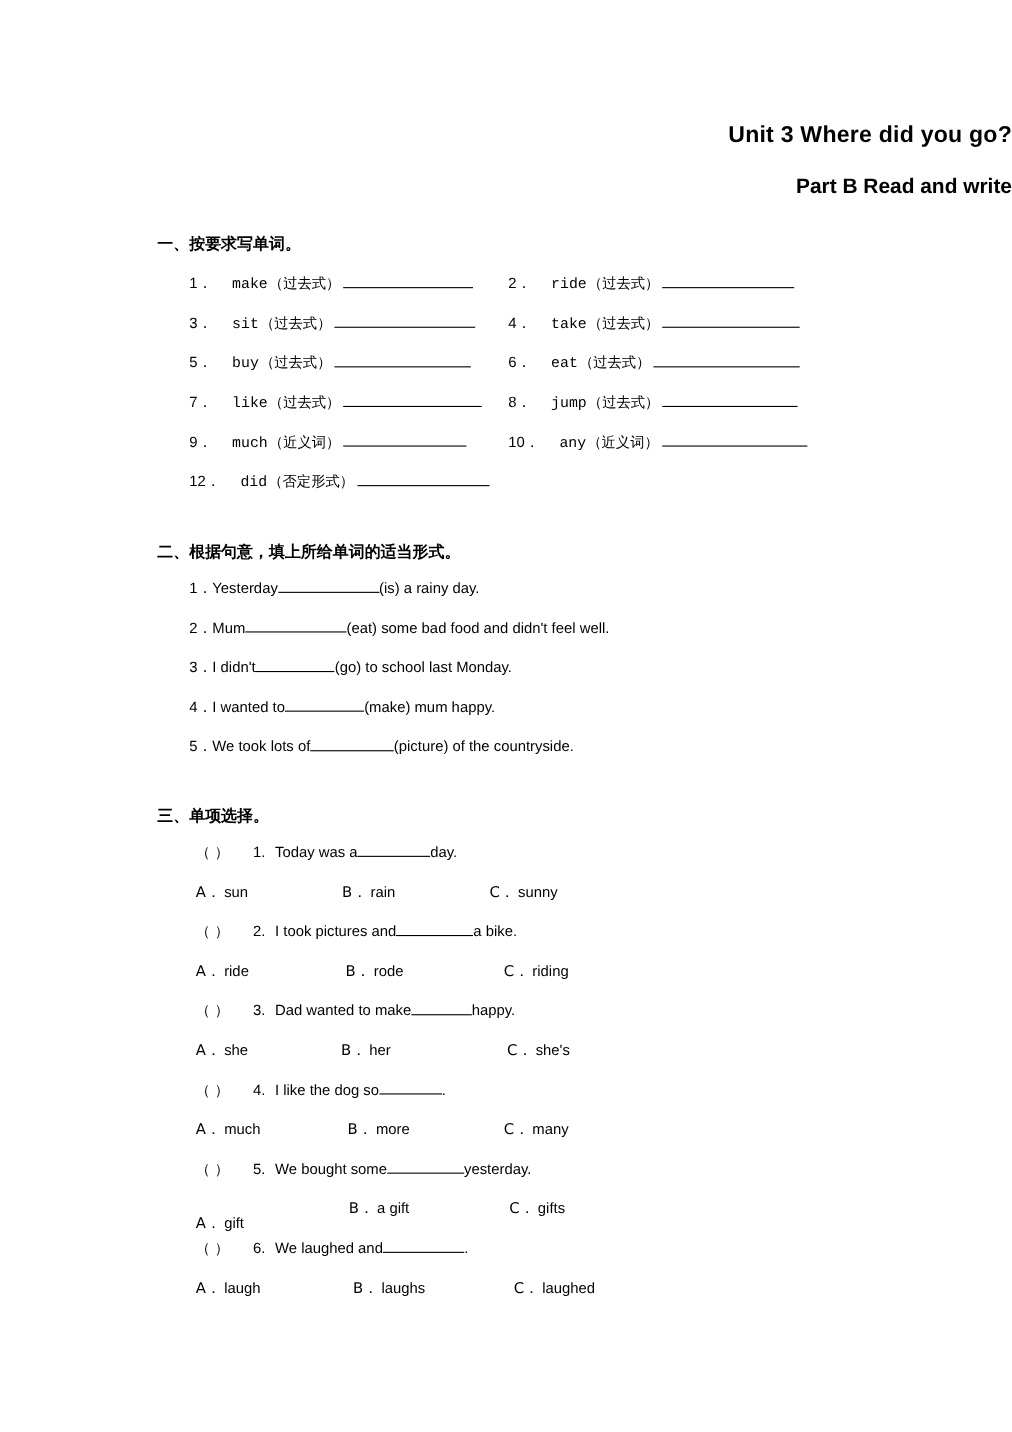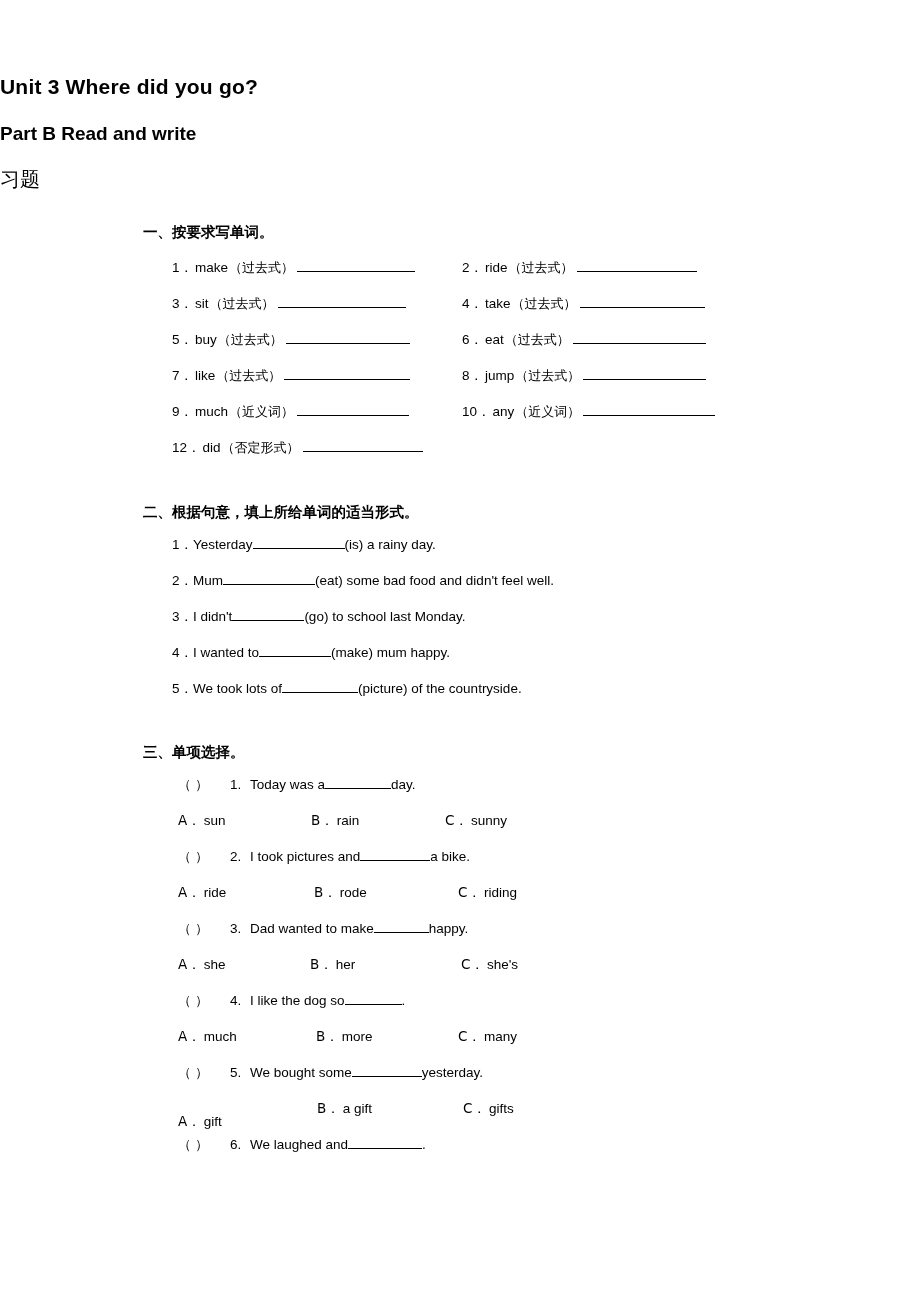--- a/index.html
+++ b/index.html
@@ -17,22 +17,22 @@
   }
   .page {
     position: relative;
     width: 920px;
     height: 1302px;
     padding: 0;
   }
 
   
   .title-block {
-    padding-top: 76px;
-    text-align: left;
+    padding-top: 112px;
+    text-align: right;
   }
   .doc-title {
     font-size: 21px;
     font-weight: bold;
     letter-spacing: 0.2px;
     line-height: 1;
   }
   .doc-subtitle {
     font-size: 19px;
     font-weight: bold;
@@ -77,22 +77,23 @@
     font-size: 13.5px;
   }
   .word-cell.left  { width: 290px; }
   .word-cell.right { width: 350px; }
   .w-num {
     display: inline-block;
     min-width: 20px;
     font-size: 13.5px;
   }
   .w-word {
-    margin-left: 2px;
-    font-size: 13.5px;
+    margin-left: 18px;
+    font-size: 13.5px;
+    font-family: Liberation Mono, monospace;
   }
   .w-paren {
     font-family: "DejaVu Sans", "Liberation Sans", sans-serif;
     font-size: 13px;
     margin-left: 1px;
   }
   .blank {
     display: inline-block;
     border-bottom: 1.2px solid #000;
     height: 12px;
@@ -166,21 +167,20 @@
   }
 </style>
 </head>
 <body>
 
 <div class="page">
 
   <div class="title-block">
     <div class="doc-title">Unit 3 Where did you go?</div>
     <div class="doc-subtitle">Part B Read and write</div>
-    <div class="doc-xiti">习题</div>
   </div>
 
   <div id="sec1-header" class="section-header">一、按要求写单词。</div>
   <div class="word-grid" id="word-grid">
       <div class="word-row">
         <div class="word-cell left">
           <span class="w-num">1．</span>
           <span class="w-word">make</span>
           <span class="w-paren">（过去式）</span>
           <span class="blank" style="width: 118px;"></span>
@@ -354,15 +354,20 @@
         <span class="mc-opt" style="position: absolute; left: 139px;"><span class="opt-letter">B．</span><span class="opt-text">a gift</span></span>
         <span class="mc-opt" style="position: absolute; left: 285px;"><span class="opt-letter">C．</span><span class="opt-text">gifts</span></span>
       </div>
       <div class="mc-question">
         <span class="mc-paren">（      ）</span>
         <span class="mc-num">6.</span>
         <span class="mc-stem">We laughed and </span>
         <span class="inline-blank" style="width: 74px;"></span>
         <span class="mc-stem">.</span>
       </div>
+      <div class="mc-options" style="position: relative;">
+        <span class="mc-opt" style="position: absolute; left: 0px;"><span class="opt-letter">A．</span><span class="opt-text">laugh</span></span>
+        <span class="mc-opt" style="position: absolute; left: 143px;"><span class="opt-letter">B．</span><span class="opt-text">laughs</span></span>
+        <span class="mc-opt" style="position: absolute; left: 289px;"><span class="opt-letter">C．</span><span class="opt-text">laughed</span></span>
+      </div>
     </div>
 
 </div>
 
 </body></html>

